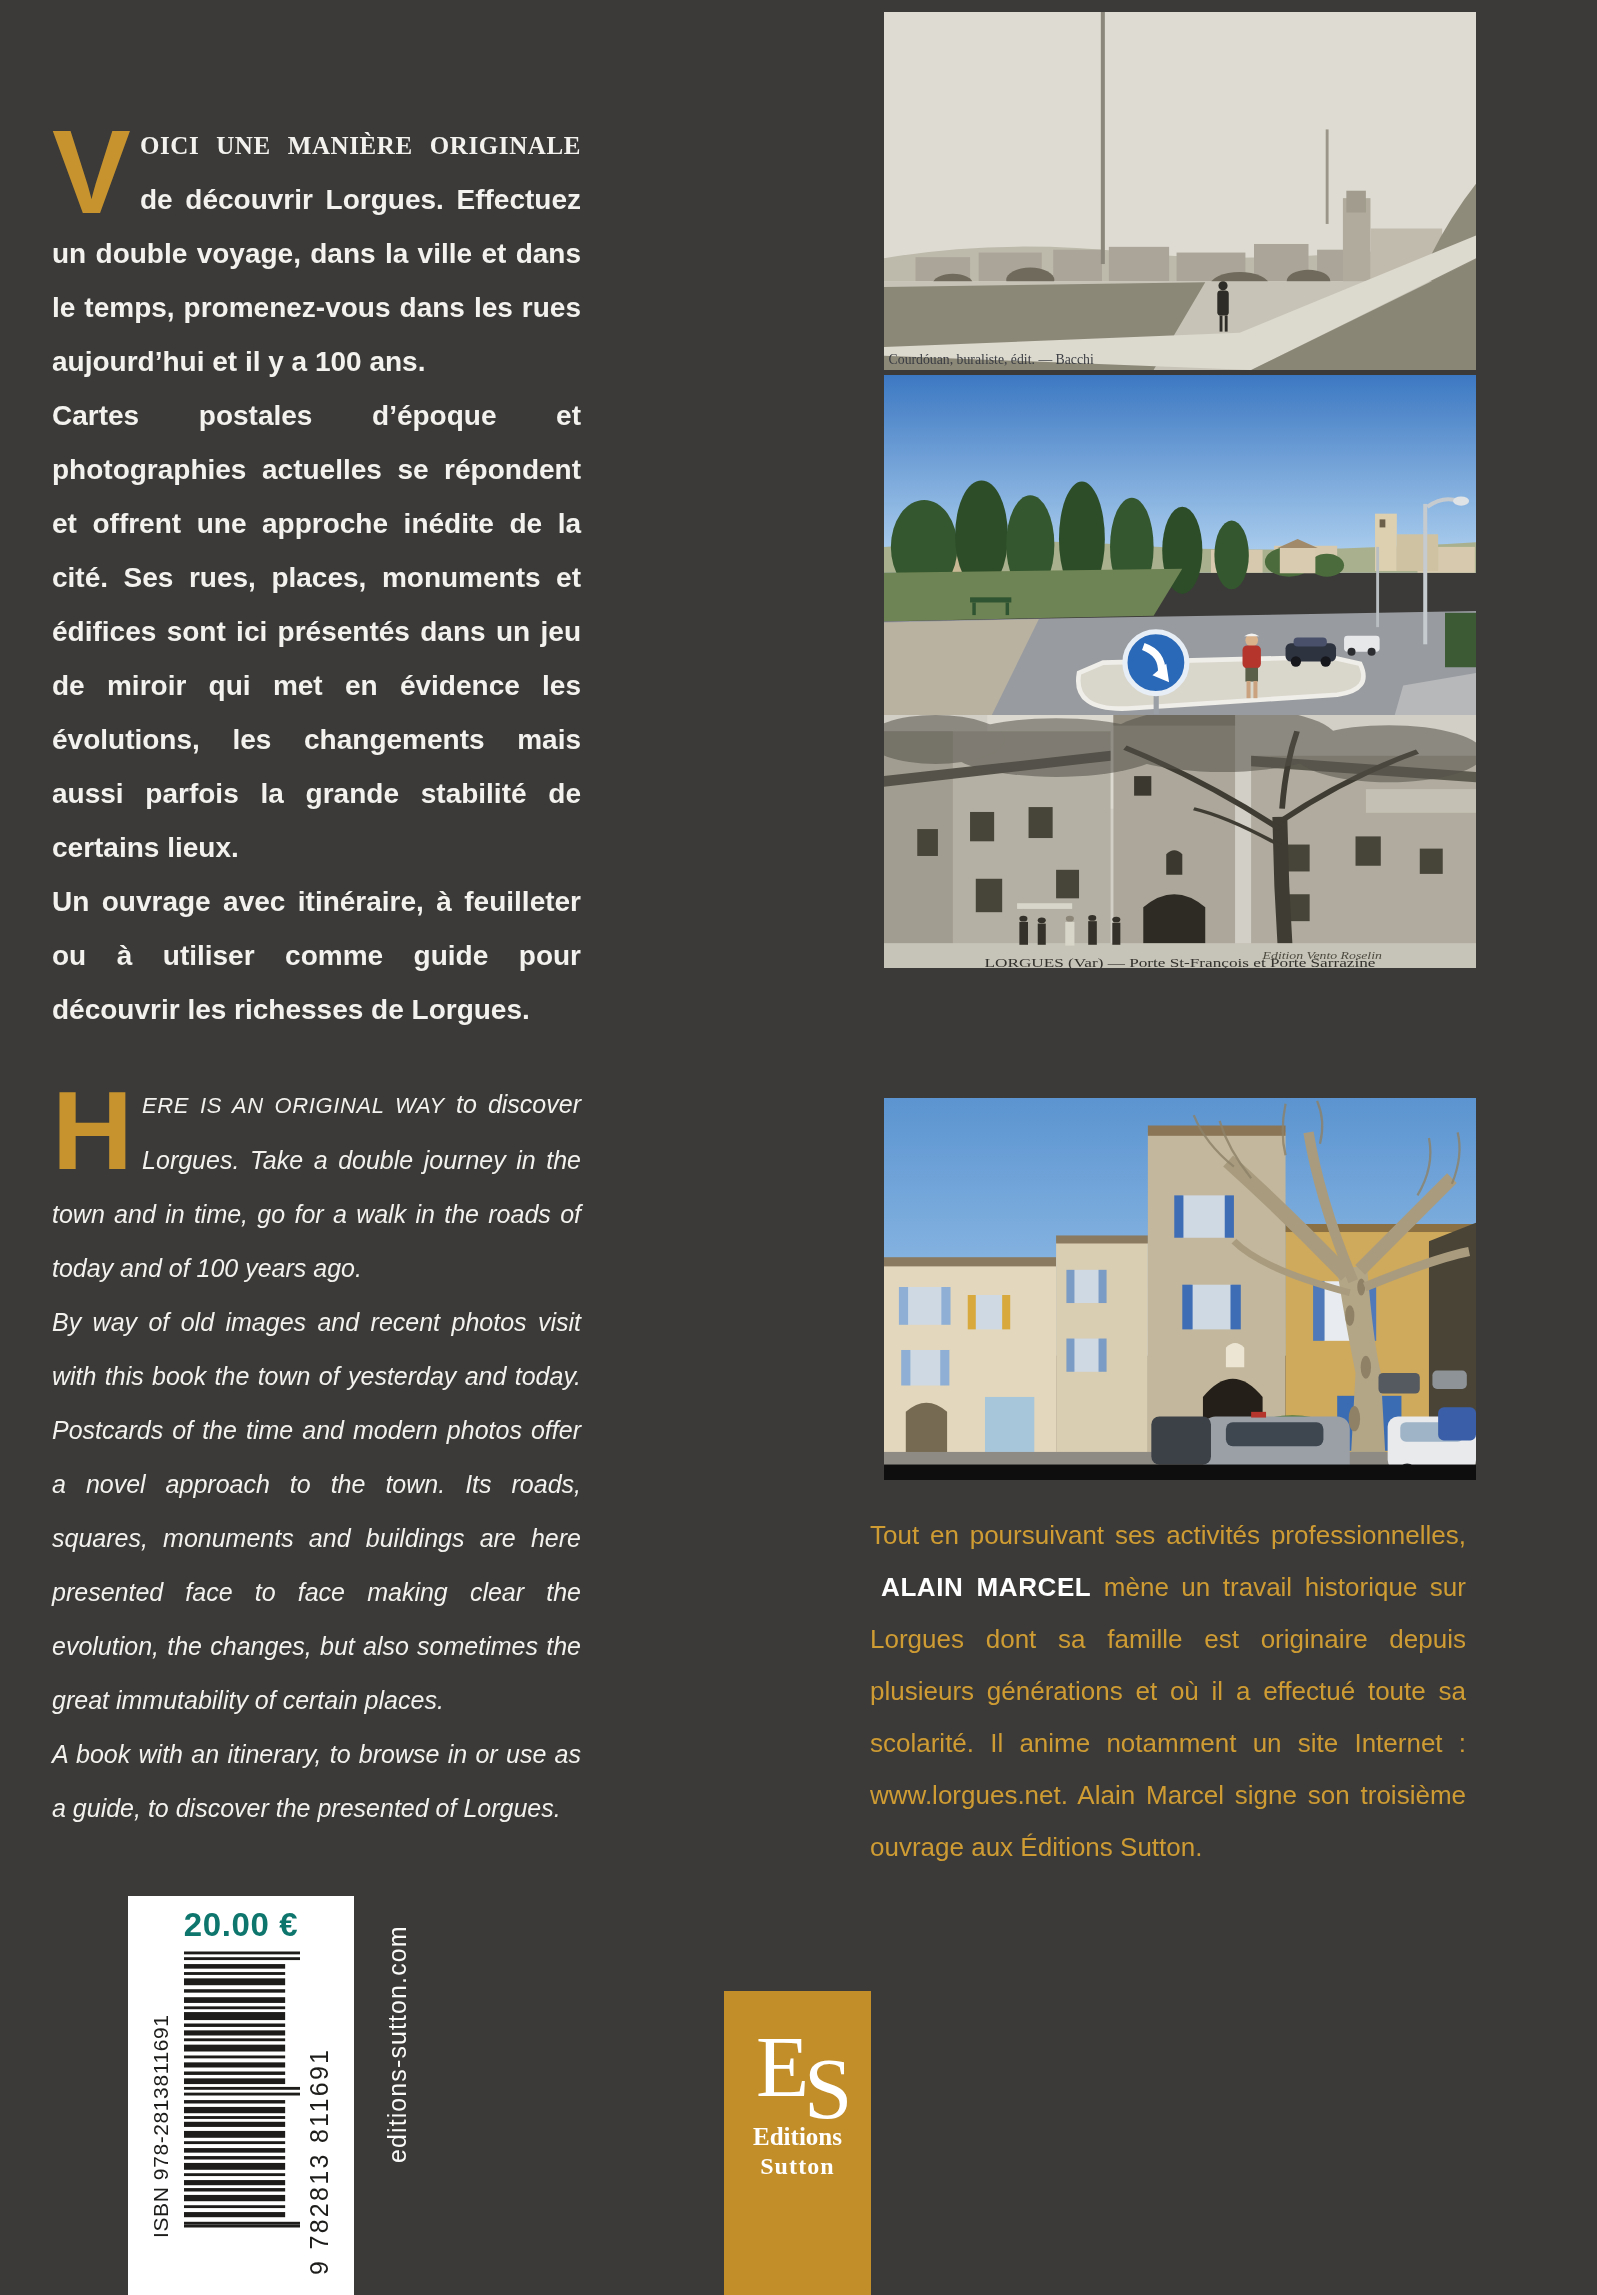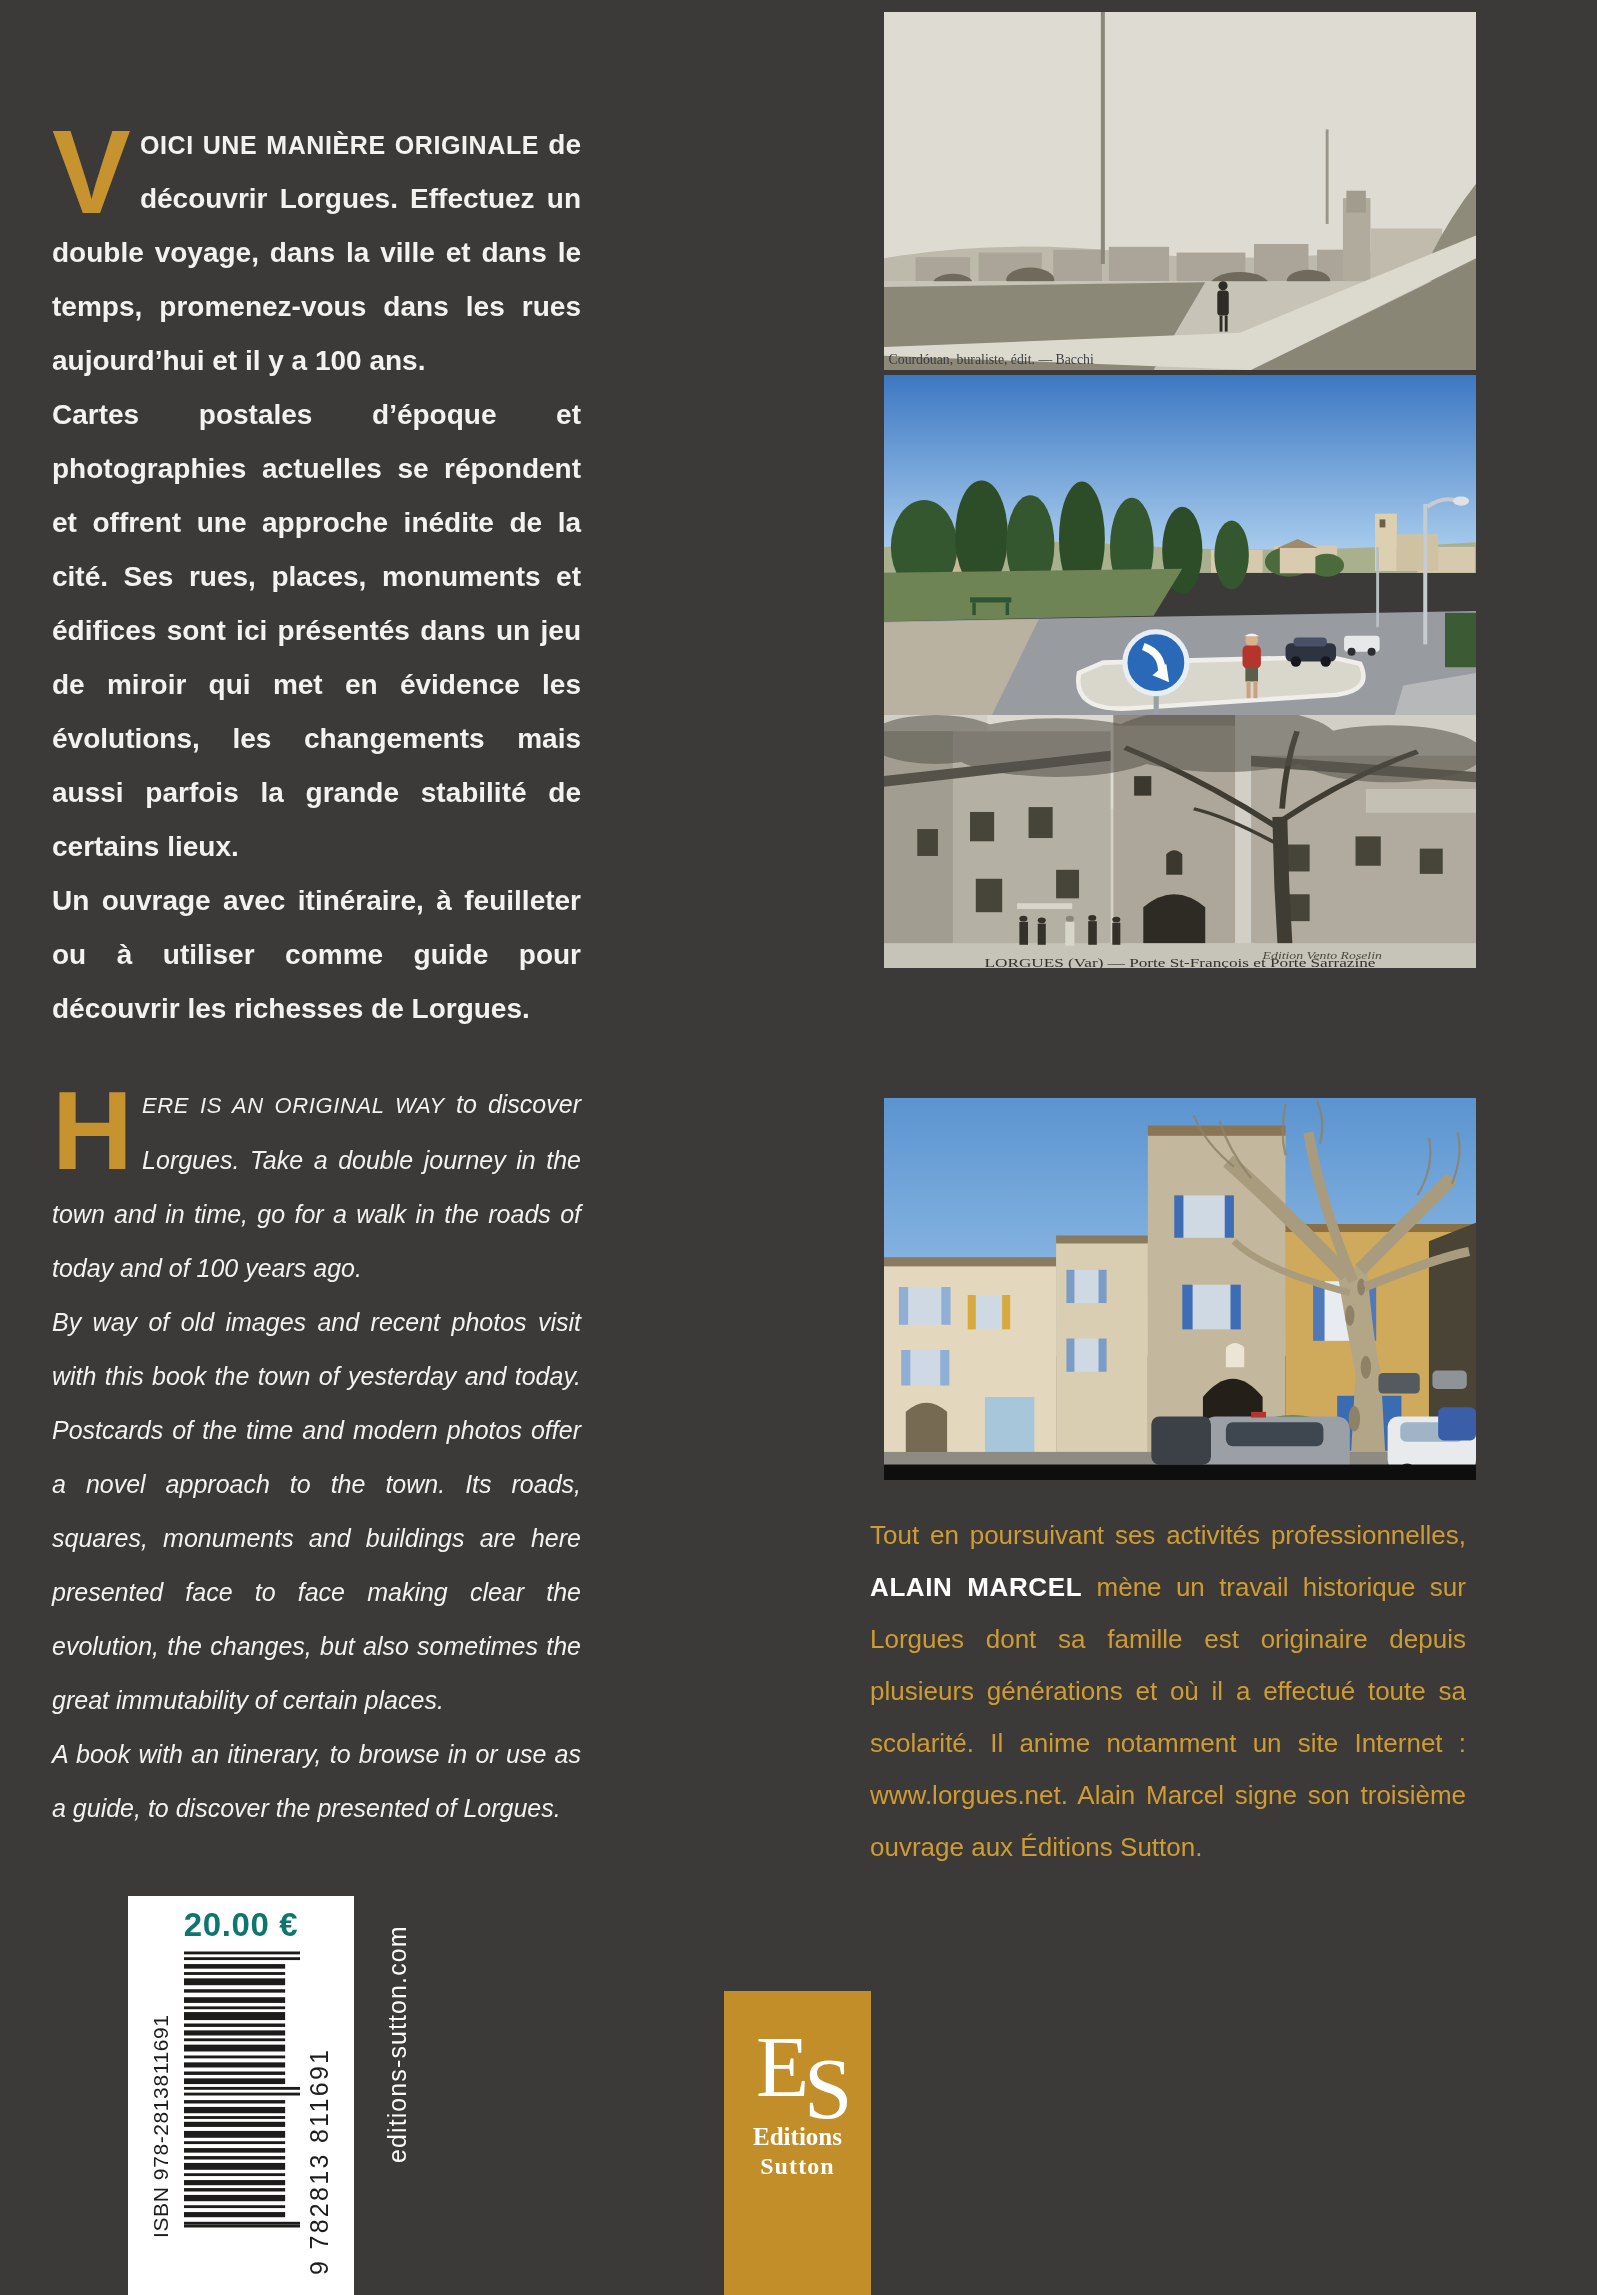--- a/index.html
+++ b/index.html
@@ -16,21 +16,21 @@
     position:absolute;left:52px;top:118px;width:529px;
     color:#f3f2ef;font-size:28px;font-weight:700;line-height:54px;
     text-align:justify;
   }
   .french-block p{margin:0;}
   .dropcap{
     float:left;color:#c6932f;
     font:700 118px/0.82 "Liberation Sans",sans-serif;
     margin:5.7px 9.2px 0 0;
   }
-  .lead-caps{font-size:25px;letter-spacing:0.6px;}
+  .lead-caps{font-size:25px;letter-spacing:0.6px;font-family:Liberation Serif, serif;}
 
   
   .english-block{
     position:absolute;left:52px;top:1077px;width:529px;
     color:#f3f2ef;font-size:25px;font-weight:400;font-style:italic;
     line-height:54px;text-align:justify;
   }
   .english-block p{margin:0;}
   .dropcap-h{
     float:left;color:#c6932f;font-style:normal;
@@ -72,21 +72,21 @@
   #photo1{top:0;height:358px;}
   #photo2{top:363px;height:361px;}
   #photo3{top:703px;height:253px;}
   #photo4{top:1086px;height:382px;}
 
   
   .author-block{
     position:absolute;left:870px;top:1509px;width:596px;
     color:#cf9c33;font-size:26px;line-height:52px;text-align:justify;
   }
-  .author-name{color:#ffffff;font-weight:700;letter-spacing:0.6px;}
+  .author-name{color:#ffffff;font-weight:700;letter-spacing:0.6px;margin-left:11px;}
 
   
   .logo{
     position:absolute;left:724px;top:1991px;width:147px;height:304px;
     background:#c28e2a;color:#ffffff;
     font-family:"Liberation Serif",serif;
   }
   .logo-e{position:absolute;left:32px;top:32px;font-size:87px;line-height:1;}
   .logo-s{position:absolute;left:80px;top:54px;font-size:87px;line-height:1;}
   .logo-n1{position:absolute;left:0;top:132px;width:100%;text-align:center;

